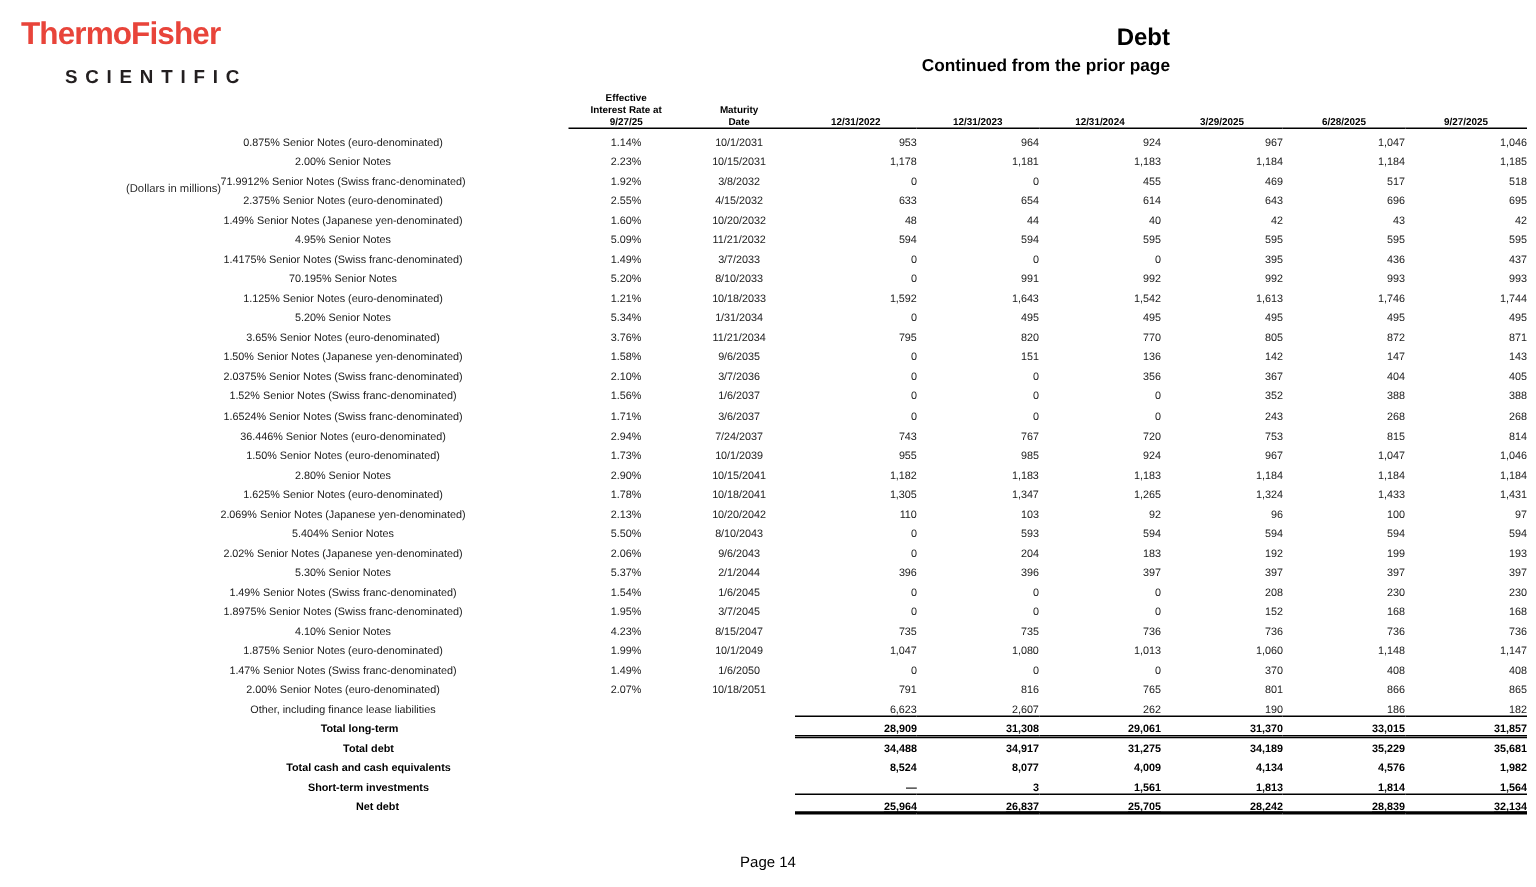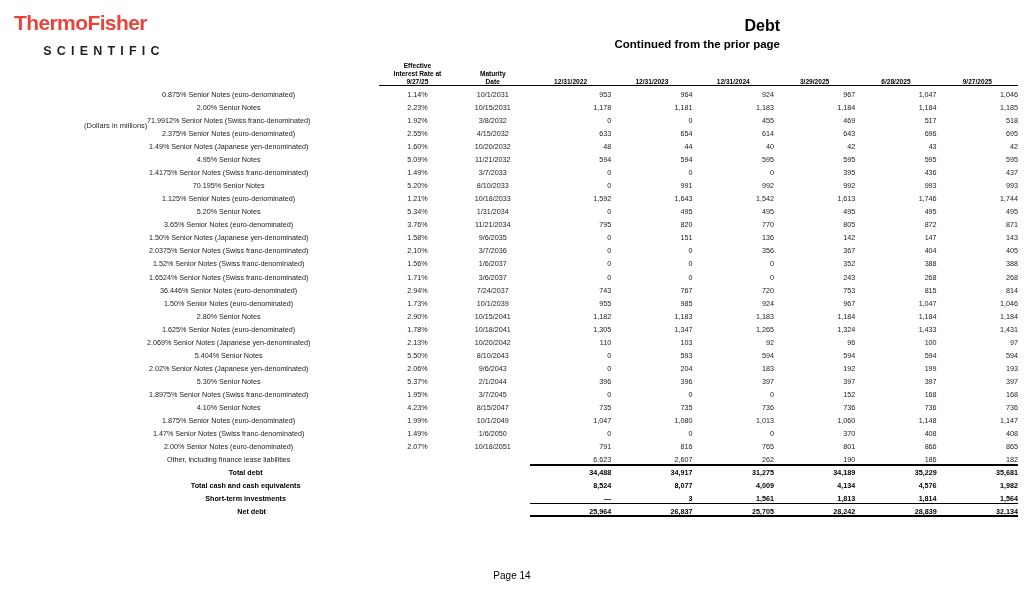--- a/index.html
+++ b/index.html
@@ -454,20 +454,31 @@
         <td class="rate">5.37%</td>
         <td class="mat">2/1/2044</td>
         <td class="val">396</td>
         <td class="val">396</td>
         <td class="val">397</td>
         <td class="val">397</td>
         <td class="val">397</td>
         <td class="val">397</td>
       </tr>
       <tr>
+        <td class="label">1.49% Senior Notes (Swiss franc-denominated)</td>
+        <td class="rate">1.54%</td>
+        <td class="mat">1/6/2045</td>
+        <td class="val">0</td>
+        <td class="val">0</td>
+        <td class="val">0</td>
+        <td class="val">208</td>
+        <td class="val">230</td>
+        <td class="val">230</td>
+      </tr>
+      <tr>
         <td class="label">1.8975% Senior Notes (Swiss franc-denominated)</td>
         <td class="rate">1.95%</td>
         <td class="mat">3/7/2045</td>
         <td class="val">0</td>
         <td class="val">0</td>
         <td class="val">0</td>
         <td class="val">152</td>
         <td class="val">168</td>
         <td class="val">168</td>
       </tr>
@@ -518,20 +529,31 @@
       <tr>
         <td class="label">Other, including finance lease liabilities</td>
         <td class="rate"></td>
         <td class="mat"></td>
         <td class="val">6,623</td>
         <td class="val">2,607</td>
         <td class="val">262</td>
         <td class="val">190</td>
         <td class="val">186</td>
         <td class="val">182</td>
+      </tr>
+      <tr class="summary">
+        <td class="label ind1">Total long-term</td>
+        <td class="rate"></td>
+        <td class="mat"></td>
+        <td class="val rule-top">28,909</td>
+        <td class="val rule-top">31,308</td>
+        <td class="val rule-top">29,061</td>
+        <td class="val rule-top">31,370</td>
+        <td class="val rule-top">33,015</td>
+        <td class="val rule-top">31,857</td>
       </tr>
       <tr class="summary">
         <td class="label ind2">Total debt</td>
         <td class="rate"></td>
         <td class="mat"></td>
         <td class="val rule-dbl">34,488</td>
         <td class="val rule-dbl">34,917</td>
         <td class="val rule-dbl">31,275</td>
         <td class="val rule-dbl">34,189</td>
         <td class="val rule-dbl">35,229</td>

